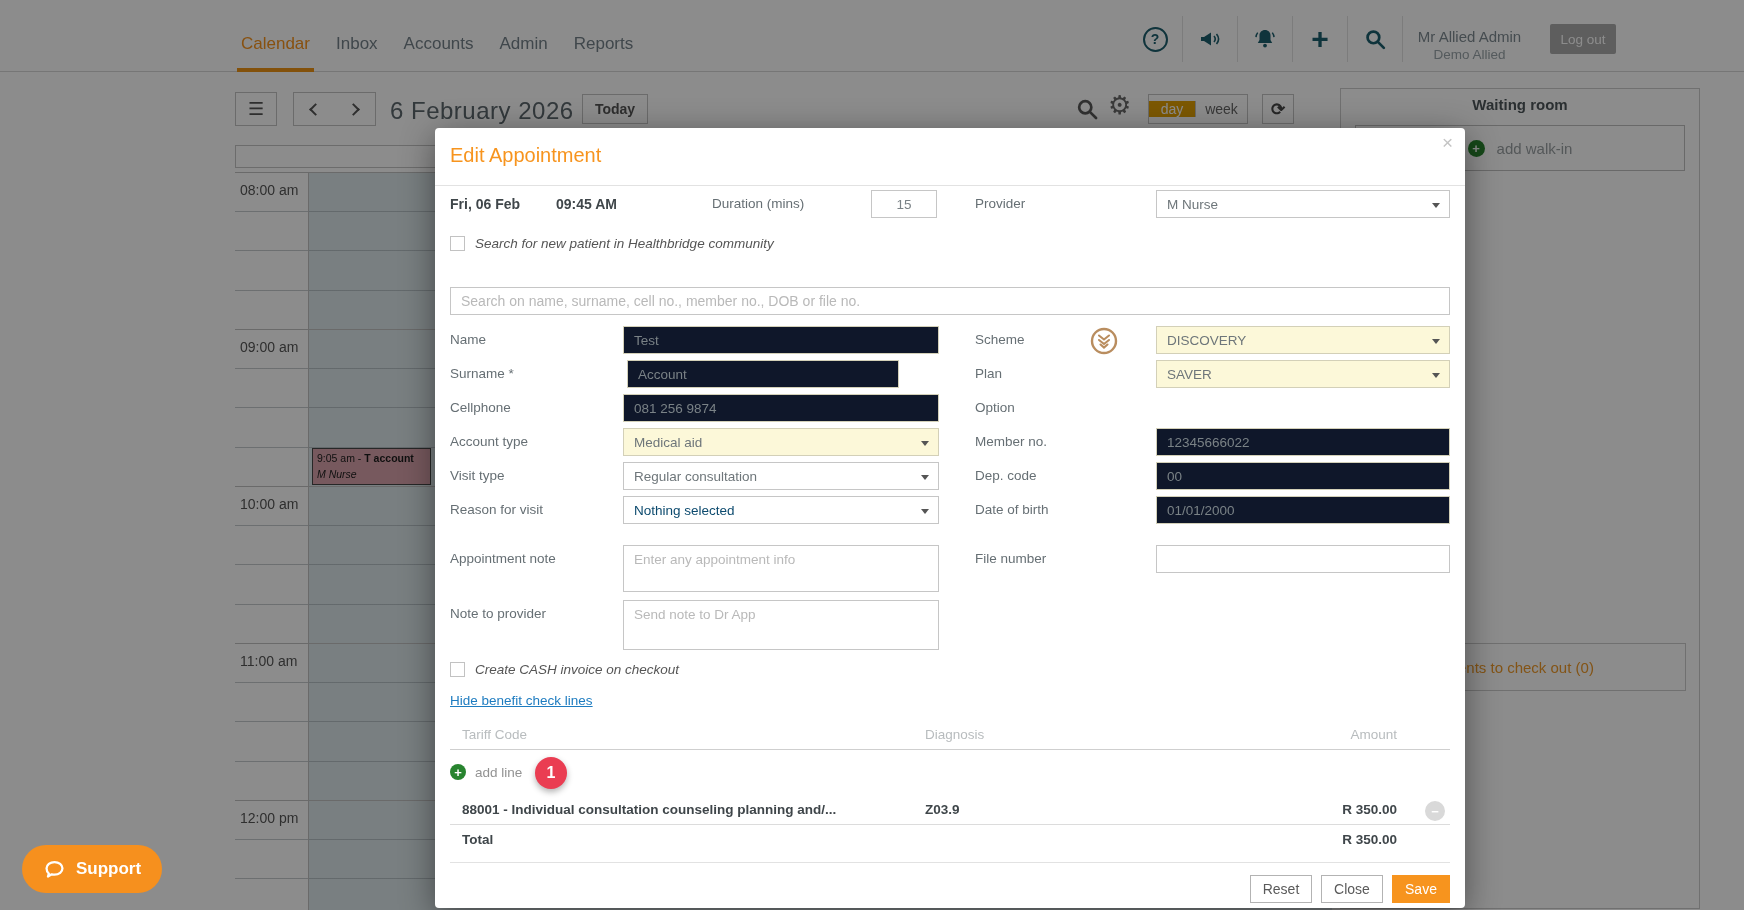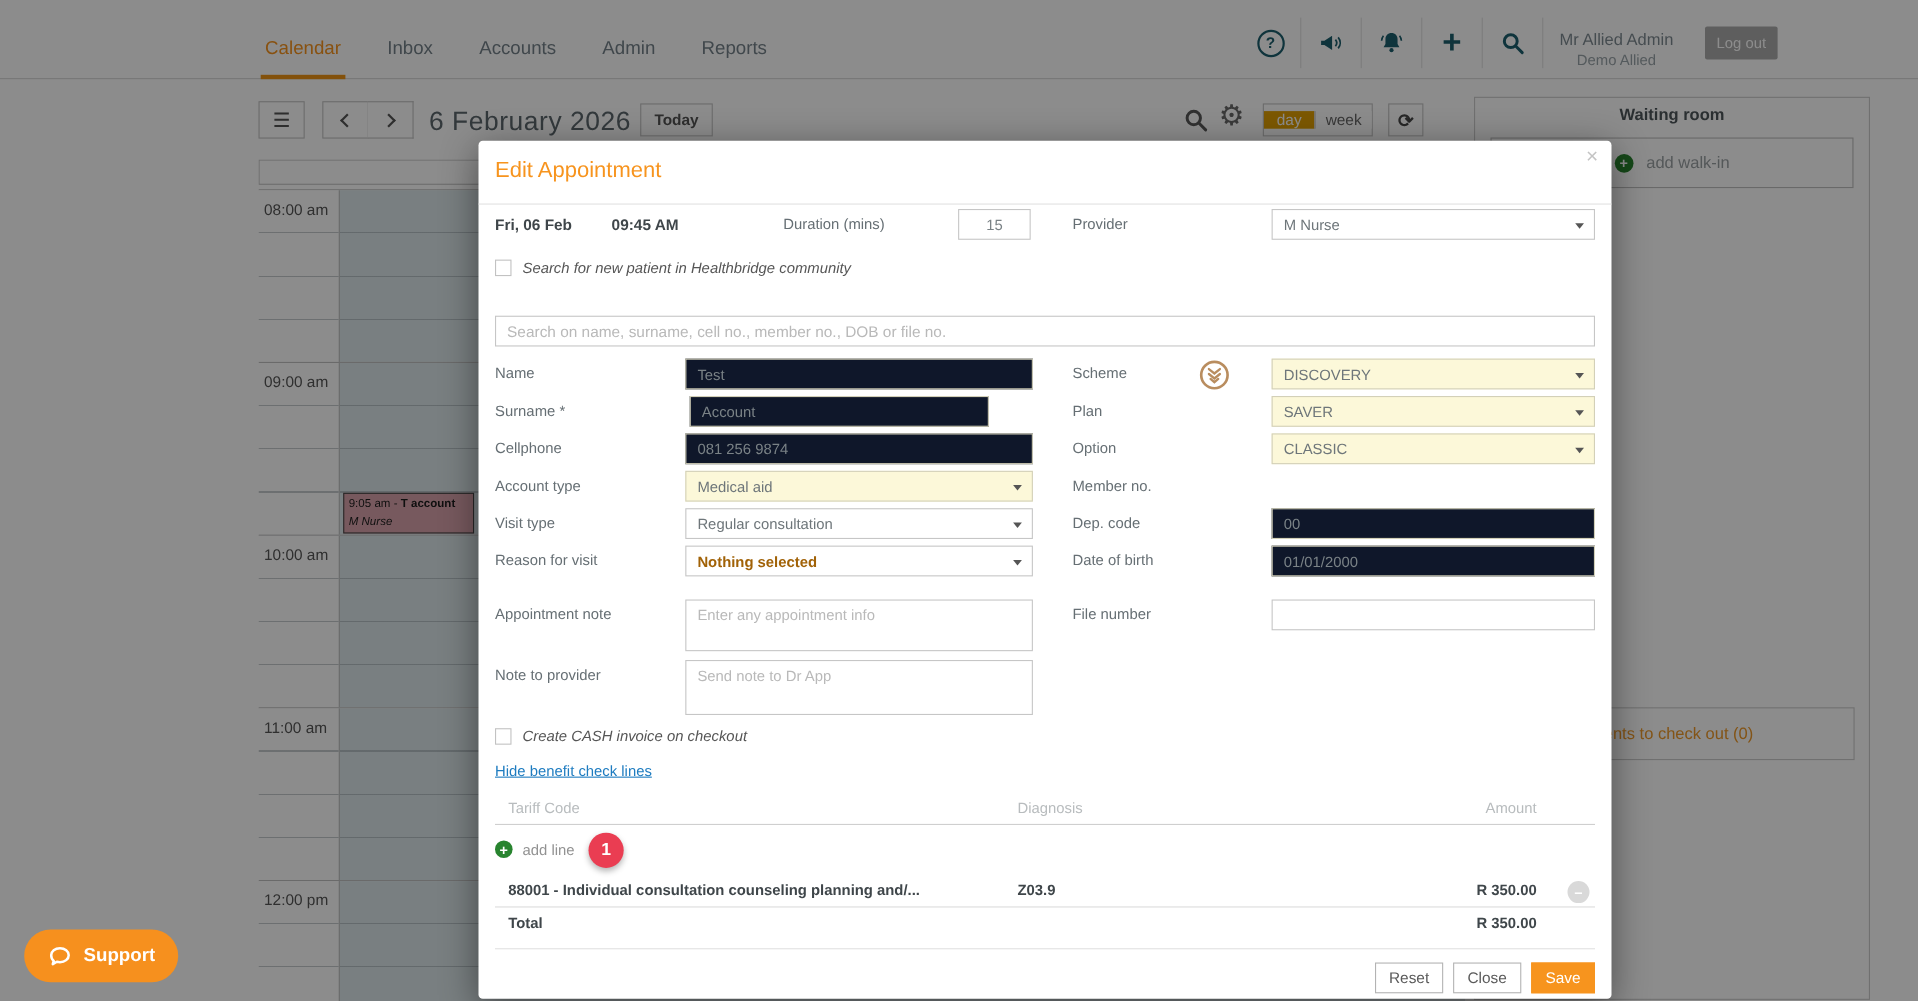--- a/index.html
+++ b/index.html
@@ -2,21 +2,21 @@
 <html><head>
 <meta charset="utf-8">
 <style>
   * { margin:0; padding:0; box-sizing:border-box; }
   html,body { width:1744px; height:910px; overflow:hidden; }
   body { position:relative; font-family:"Liberation Sans", sans-serif; background:#fff; }
   .abs { position:absolute; }
 
   
   #nav { position:absolute; left:0; top:0; width:1744px; height:72px; background:#fff; border-bottom:1px solid #d8d8d8; z-index:2; }
-  .tabs { position:absolute; left:237px; top:0; height:72px; display:flex; gap:34px; align-items:flex-end; }
+  .tabs { position:absolute; left:237px; top:0; height:72px; display:flex; gap:18px; align-items:flex-end; }
   .tab { padding:0 4px 18px 4px; font-size:17px; color:#75828a; cursor:pointer; white-space:nowrap; }
   .tab.active { color:#f7941e; border-bottom:4px solid #ef9415; padding-bottom:14px; }
   .navicons { position:absolute; left:1128px; top:14px; height:50px; display:flex; align-items:center; }
   .nvi { width:54px; display:flex; align-items:center; justify-content:center; cursor:pointer; }
   .nsep { width:1px; height:46px; background:#e2e2e2; }
   .helpcirc { width:25px; height:25px; border:2.5px solid #1d5f6e; border-radius:50%; color:#1d5f6e; font-size:14px; font-weight:700; display:flex; align-items:center; justify-content:center; }
   .navplus { font-size:30px; font-weight:700; color:#1d5f6e; line-height:1; }
   .userblk { width:125px; text-align:center; margin-left:4px; }
   .uname { font-size:15px; color:#7f8b92;margin-top:12px; }
   .urole { font-size:13.5px; color:#9aa4a9; margin-top:2px; }
@@ -59,21 +59,21 @@
   #modal { position:absolute; left:435px; top:128px; width:1030px; height:780px; background:#fff; border-radius:4px; box-shadow:0 8px 34px rgba(0,0,0,.45); z-index:100; }
   #mTitle { position:absolute; left:15px; top:16px; font-size:20px; color:#f7941e; }
   #mClose { position:absolute; right:12px; top:4px; font-size:19px; color:#c4c4c4; cursor:pointer; }
   .mline { position:absolute; height:1px; background:#e2e2e2; }
   .mlabel { position:absolute; font-size:13.5px; color:#666f74; line-height:28px; white-space:nowrap; }
   .mbold { position:absolute; font-size:14px; font-weight:700; color:#3f464a; line-height:28px; white-space:nowrap; }
   .inp { position:absolute; height:28px; border:1px solid #c6c6c6; background:#fff; font-size:13.5px; color:#7a8286; padding:0 10px; font-family:inherit; outline:none; }
   .inp.yel { background:#0f172a; border-color:#d3d0b8; }
   .sel { position:absolute; height:28px; border:1px solid #c6c6c6; background:#fff; font-size:13.5px; color:#6e767a; display:flex; align-items:center; padding:0 24px 0 10px; cursor:pointer; }
   .sel.yel { background:#fcf8d9; border-color:#d3d0b8; }
-  .sel.ghost { color:#a16207;font-weight:bold; }
+  .sel.ghost { color:#0c4a6e; }
   .car { position:absolute; right:9px; top:12px; width:0; height:0; border-left:4.5px solid transparent; border-right:4.5px solid transparent; border-top:5px solid #555; }
   .ta { position:absolute; border:1px solid #c6c6c6; background:#fff; font-size:13.5px; color:#555; padding:6px 10px; resize:none; font-family:inherit; outline:none; }
   input::placeholder, textarea::placeholder { color:#b9b9b9; }
   .cb { position:absolute; width:15px; height:15px; border:1px solid #c2c2c2; background:#fff; cursor:pointer; }
   .ital { font-style:italic; color:#555; font-size:13.5px; position:absolute; }
   #benefitLink { position:absolute; left:15px; top:565px; font-size:13.5px; color:#1e7cc0; text-decoration:underline; cursor:pointer; }
   .thead { position:absolute; font-size:13.5px; color:#b8bcbe; }
   .trow  { position:absolute; font-size:13.5px; font-weight:700; color:#3f464a; }
   .badge { position:absolute; left:100px; top:629px; width:32px; height:32px; border-radius:50%; background:#ea3d52; color:#fff; font-size:16px; font-weight:700; display:flex; align-items:center; justify-content:center; box-shadow:0 3px 6px rgba(0,0,0,.3); }
   .mincirc { position:absolute; right:20px; top:673px; width:20px; height:20px; border-radius:50%; background:#d9d9d9; color:#fff; font-weight:700; font-size:13px; display:flex; align-items:center; justify-content:center; cursor:pointer; }
@@ -259,25 +259,22 @@
   <div class="sel yel" style="left:721px;top:198px;width:294px;">
     <span>DISCOVERY</span>
       <span class="car"></span>
   </div>
   <div class="mlabel" style="left:540px;top:232px;">Plan</div>
   <div class="sel yel" style="left:721px;top:232px;width:294px;">
     <span>SAVER</span>
       <span class="car"></span>
   </div>
   <div class="mlabel" style="left:540px;top:266px;">Option</div>
-  <div class="sel yel" style="left:721px;top:266px;width:294px;">
-    <span>CLASSIC</span>
-      <span class="car"></span>
-  </div>
   <div class="mlabel" style="left:540px;top:300px;">Member no.</div>
+  <input class="inp yel" style="left: 721px; top: 300px; width: 294px;" value="12345666022">
   <div class="mlabel" style="left:540px;top:334px;">Dep. code</div>
   <input class="inp yel" style="left: 721px; top: 334px; width: 294px;" value="00">
   <div class="mlabel" style="left:540px;top:368px;">Date of birth</div>
   <input class="inp yel" style="left: 721px; top: 368px; width: 294px;" value="01/01/2000">
   <div class="mlabel" style="left:540px;top:417px;">File number</div>
   <input class="inp" style="left: 721px; top: 417px; width: 294px;">
 
   <span class="cb" style="left:15px;top:534px;"></span>
   <span class="ital" style="left:40px;top:534px;">Create CASH invoice on checkout</span>
 

